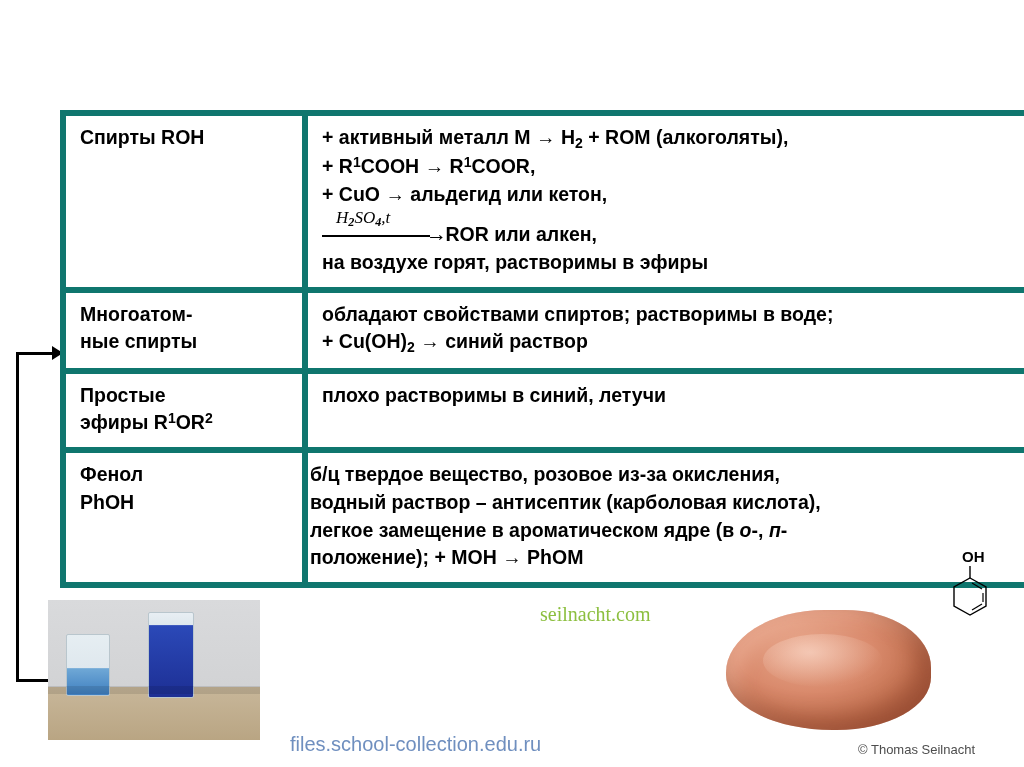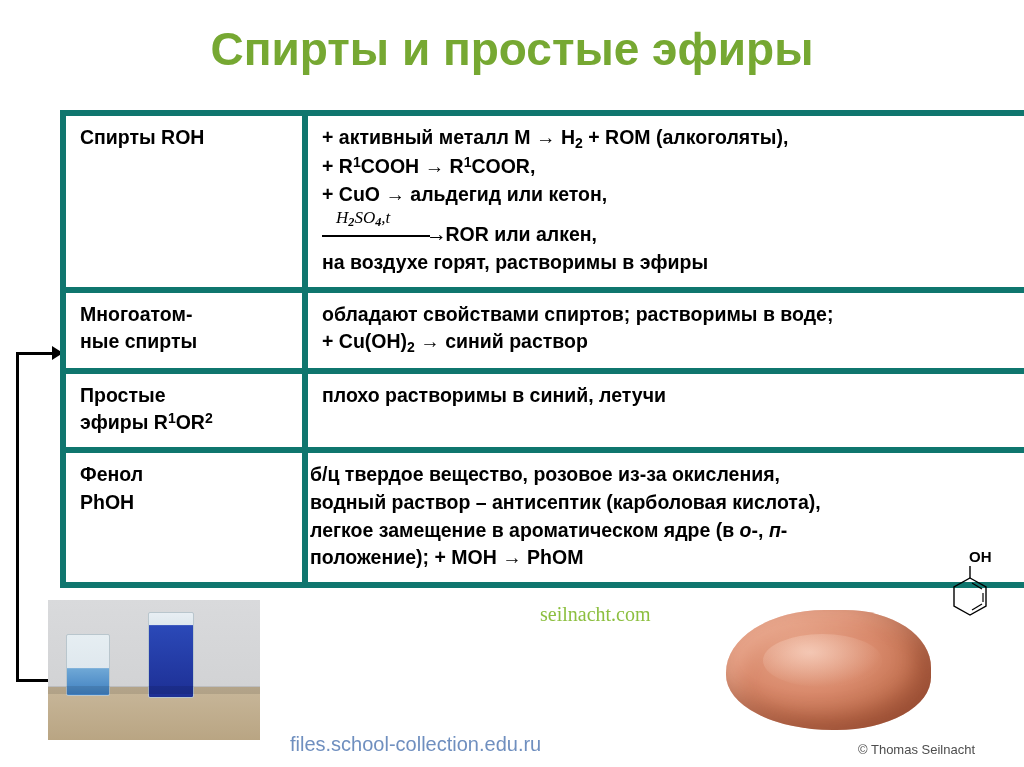--- a/index.html
+++ b/index.html
@@ -206,33 +206,32 @@
   
   .phenol-struct {
     position: absolute;
     left: 940px;
     top: 548px;
     width: 76px;
     height: 92px;
   }
   .phenol-struct .oh {
     position: absolute;
-    left: 29px;
+    left: 22px;
     top: 0px;
     font-size: 15px;
     font-weight: bold;
     color: #000;
   }
 </style>
 </head>
 <body>
 
 <div class="slide">
 
-  <div class="title">Спирты и простые эфиры</div>
 
   <div class="left-bracket">
     <div class="tip"></div>
   </div>
 
   <table class="main">
     <tbody>
       <tr>
         <td class="col1">
           Спирты ROH

